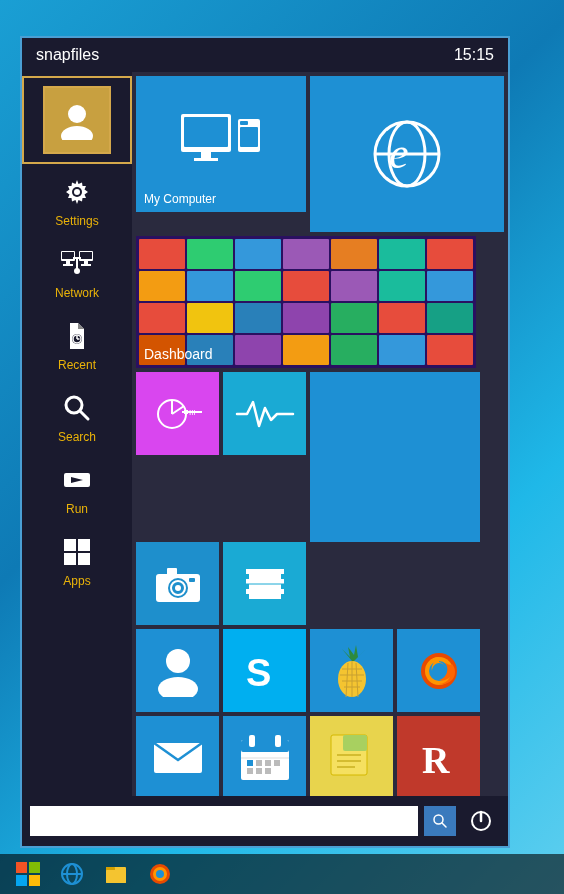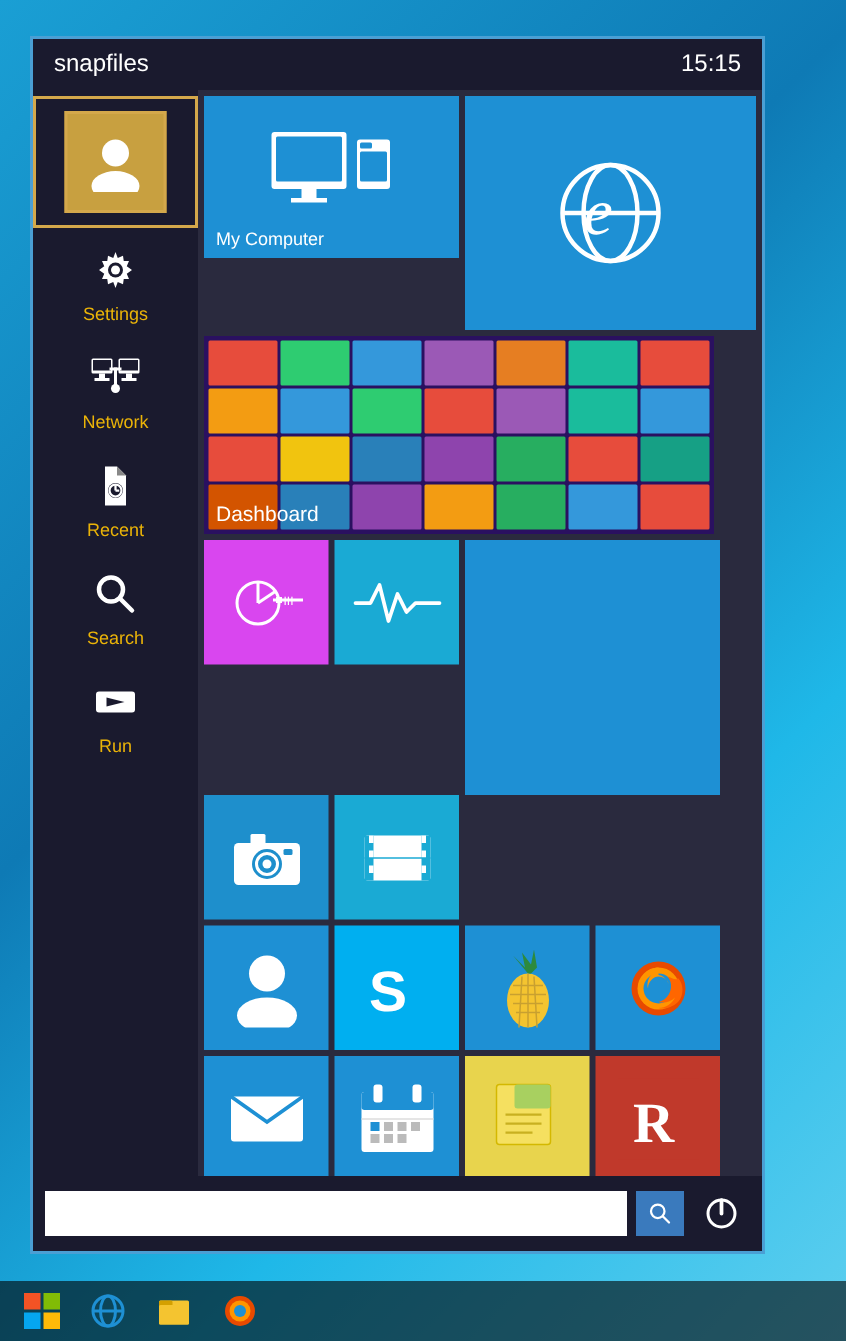--- a/index.html
+++ b/index.html
@@ -15,21 +15,21 @@
     
     .desktop {
       position: absolute;
       inset: 0;
       background: linear-gradient(135deg, #1a9fd4 0%, #0e7ab5 40%, #1fb8e8 70%, #5ecfef 100%);
     }
 
     
     .start-menu {
       position: absolute;
-      top: 24px;
+      top: 36px;
       left: 20px;
       width: 490px;
       height: 812px;
       background: #1a1a2e;
       border: 2px solid #4a9fd4;
       display: flex;
       flex-direction: column;
     }
 
     
@@ -119,21 +119,21 @@
     .tile-label {
       position: absolute;
       bottom: 6px;
       left: 8px;
       font-size: 12px;
       color: white;
     }
 
     .tile-large {
       width: 170px;
-      height: 108px;
+      height: 136px;
     }
 
     .tile-large-right {
       flex: 1;
       height: 156px;
     }
 
     .tile-medium {
       width: 83px;
       height: 83px;
@@ -343,20 +343,31 @@
       <div class="sidebar-item">
         <div class="sidebar-icon">
           <svg width="30" height="30" viewBox="0 0 30 30">
             <rect x="2" y="8" width="26" height="14" rx="2" fill="white"></rect>
             <polygon points="9,12 9,18 21,15" fill="#1a1a2e"></polygon>
           </svg>
         </div>
         <span>Run</span>
       </div>
 
+      <div class="sidebar-item">
+        <div class="sidebar-icon">
+          <svg width="30" height="30" viewBox="0 0 30 30">
+            <rect x="2" y="2" width="12" height="12" fill="white"></rect>
+            <rect x="16" y="2" width="12" height="12" fill="white"></rect>
+            <rect x="2" y="16" width="12" height="12" fill="white"></rect>
+            <rect x="16" y="16" width="12" height="12" fill="white"></rect>
+          </svg>
+        </div>
+        <span>Apps</span>
+      </div>
 
     </div>
 
     <div class="tiles-area">
 
       <div class="tile-row">
 
         <div class="tile tile-large tile-mycomputer" style="background:#1e90d4;">
           <div class="tile-content-center">
             <svg width="90" height="70" viewBox="0 0 90 70">

